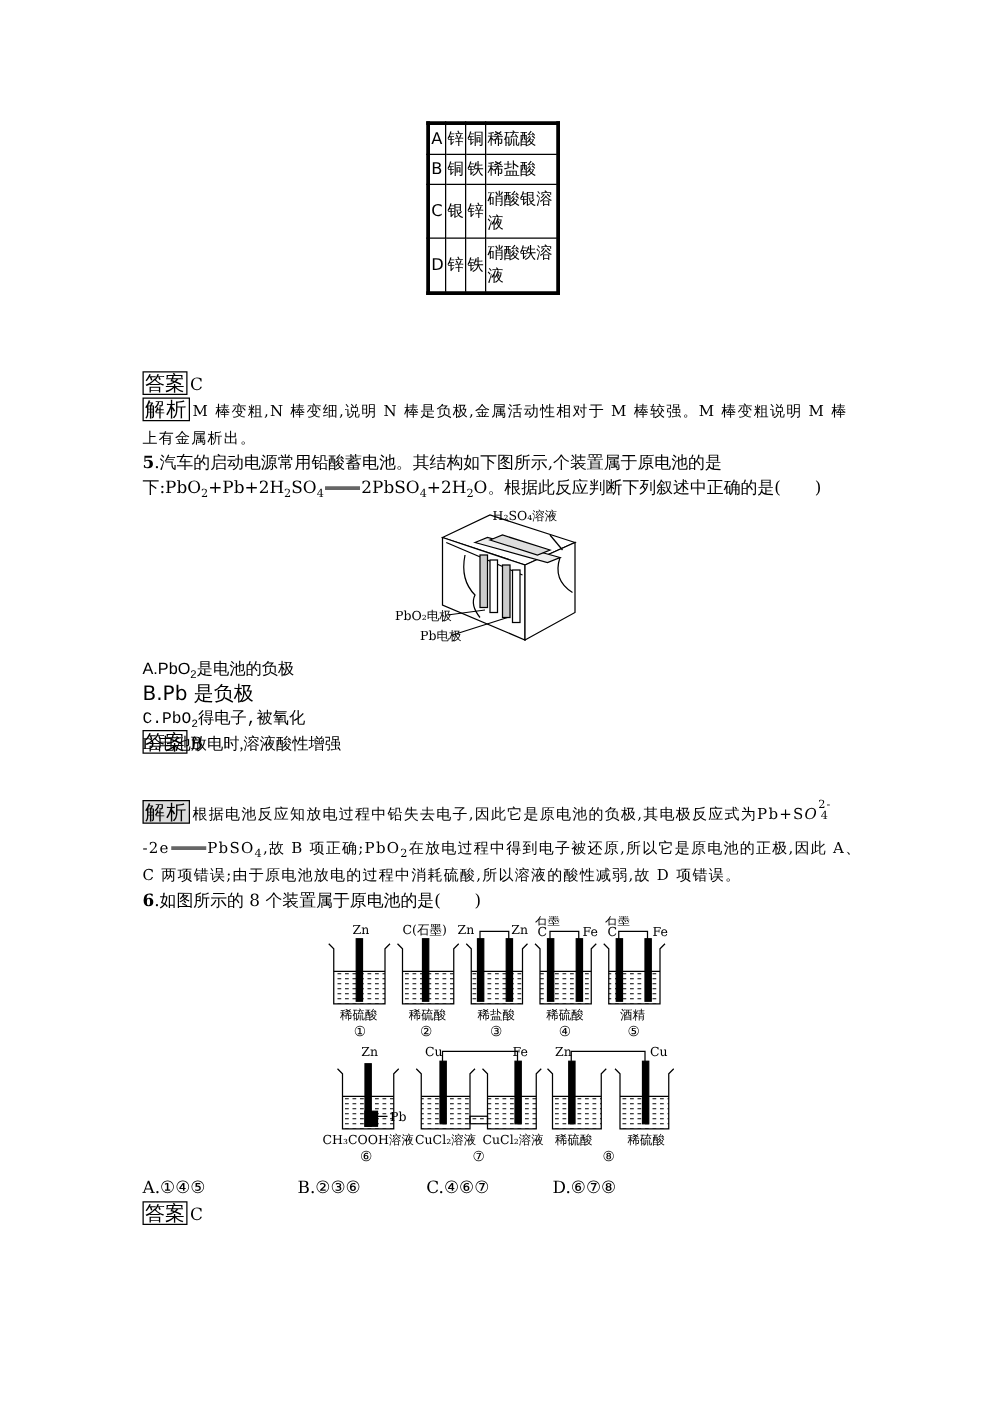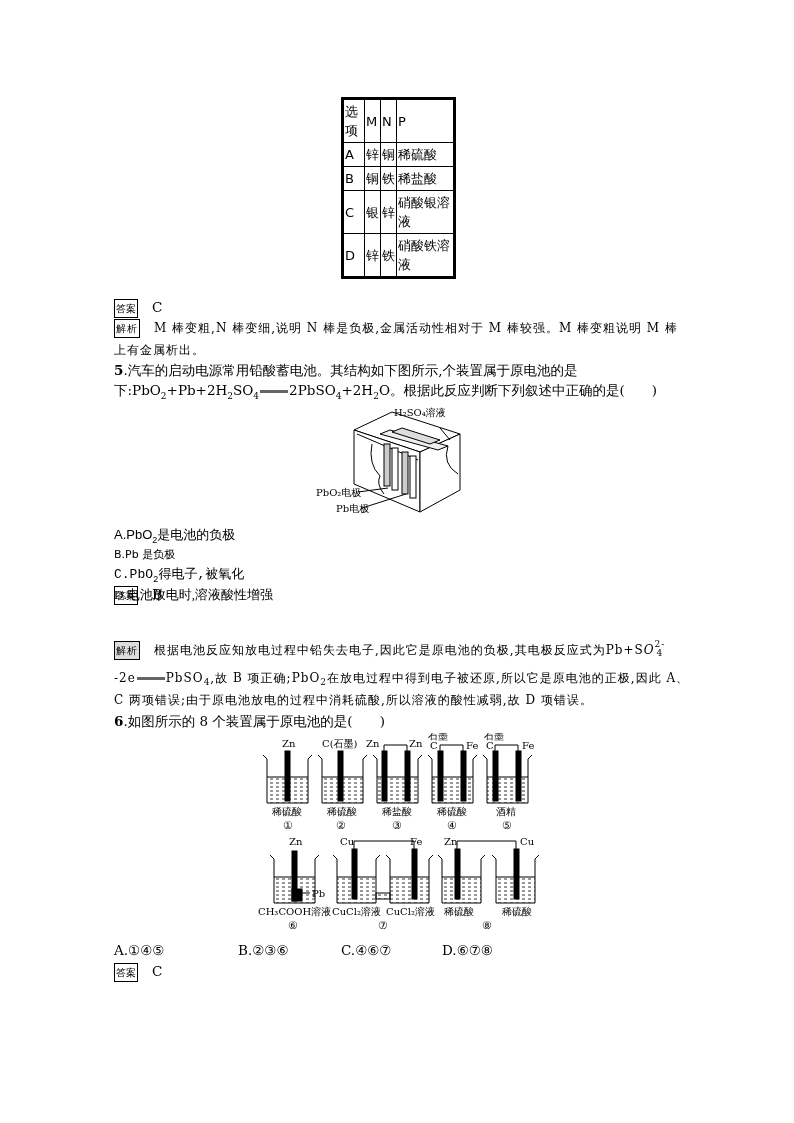--- a/index.html
+++ b/index.html
@@ -1,39 +1,33 @@
 <!DOCTYPE html>
 <html><head>
 <meta charset="utf-8">
 <style>
   html, body { margin: 0; padding: 0; background: #fff; }
   body { width: 794px; height: 1123px; position: relative; overflow: hidden;
          font-family: "DejaVu Serif", "Liberation Serif", serif; color: #000; }
   .line { position: absolute; left: 114px; font-size: 13.5px; line-height: 20px; white-space: nowrap; }
   .expl { font-size: 12px; letter-spacing: 1px; }
-  .tag { display: inline-block; border: 1px solid #000; padding: 0 1px; line-height: 17px; font-size: 10px; margin-right: 14px; font-family: "DejaVu Sans", sans-serif; text-align: right; }
+  .tag { display: inline-block; border: 1px solid #000; padding: 0 1px; line-height: 17px; font-size: 16px; margin-right: 2px; font-family: "DejaVu Sans", sans-serif; text-align: right; }
   .tag.gray { background: #dcdcdc; }
   table.opt { position: absolute; left: 341px; top: 97px; border-collapse: collapse;
               border: 3px solid #000; font-size: 13px; font-family: "DejaVu Sans", sans-serif; }
   table.opt td { border: 1px solid #000; padding: 2px 1px; vertical-align: middle; line-height: 19px; }
   sub, sup { font-size: 9px; }
   .fig { position: absolute; text-align: center; }
   .cap { font-family: "DejaVu Serif", serif; font-size: 10px; }
 </style>
 </head>
 <body>
 
 <table class="opt">
   <tbody>
-      <tr>
-    <td style="width:18px;height:38px">选项</td>
-    <td>M</td>
-    <td>N</td>
-    <td style="width:54px">P</td>
-  </tr>
   <tr>
     <td>A</td>
     <td>锌</td>
     <td>铜</td>
     <td>稀硫酸</td>
   </tr>
   <tr>
     <td>B</td>
     <td>铜</td>
     <td>铁</td>
@@ -88,21 +82,21 @@
     </g>
     <text x="84" y="12" font-size="9" class="cap">H₂SO₄溶液</text>
     <text x="6" y="92" font-size="9" class="cap">PbO₂电极</text>
     <text x="26" y="108" font-size="9" class="cap">Pb电极</text>
     <line x1="48" y1="88" x2="78" y2="84" stroke="#000"></line>
     <line x1="52" y1="104" x2="96" y2="90" stroke="#000"></line>
   </svg>
 </div>
 
 <div class="line" style="top:525px;font-family:Liberation Sans, sans-serif;font-size:13px"><span>A.PbO</span><sub>2</sub><span>是电池的负极</span></div>
-<div class="line" style="top:545px;font-family:'DejaVu Sans',sans-serif;font-size:11px">B.Pb 是负极</div>
+<div class="line" style="top:545px;font-family:'DejaVu Sans',sans-serif;font-size:16px">B.Pb 是负极</div>
 <div class="line" style="top:565px;font-family:Liberation Mono, monospace;font-size:13px"><span>C.PbO</span><sub>2</sub><span>得电子,被氧化</span></div>
 <div class="line" style="top:585px;font-family:Liberation Serif, serif;font-size:13px">D.电池放电时,溶液酸性增强</div>
 <div class="line" style="top:584px">
   <span class="tag">答案</span><span>B</span>
 </div>
 
 <div class="line expl" style="top:640px">
   <span class="tag gray">解析</span><span>根据电池反应知放电过程中铅失去电子,因此它是原电池的负极,其电极反应式为Pb+S</span><span style="font-style:italic">O</span><span style="display:inline-block;vertical-align:top;line-height:9px;font-size:9px;text-align:center"><span>2-</span><br><span>4</span></span>
 </div>
 <div class="line expl" style="top:668px">

